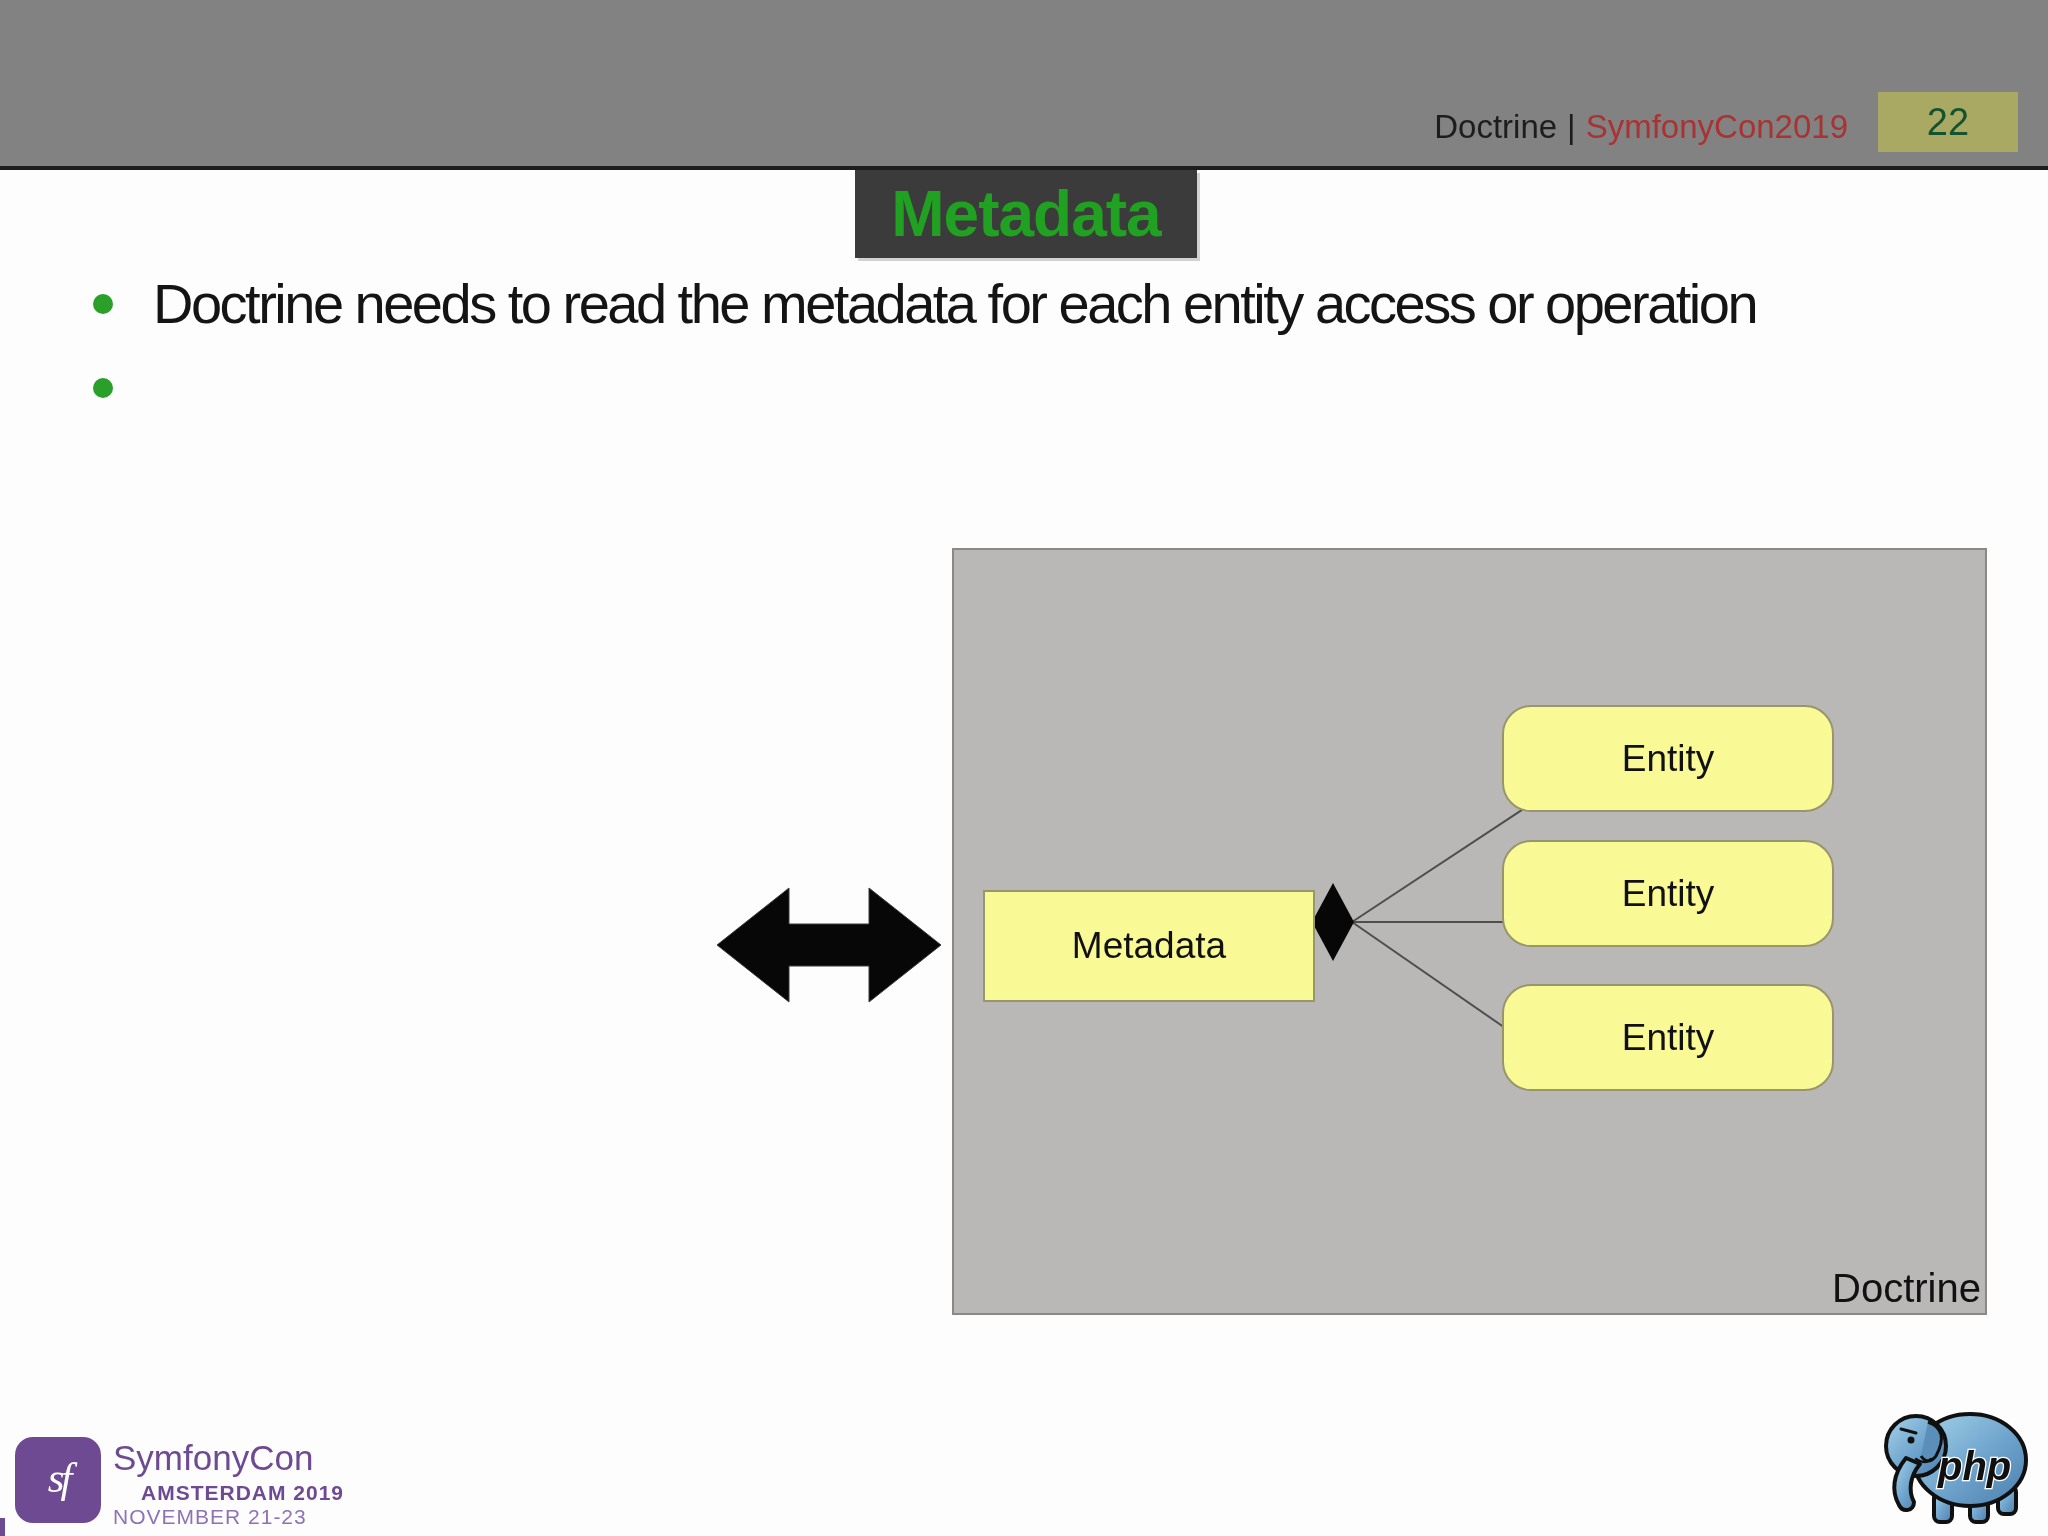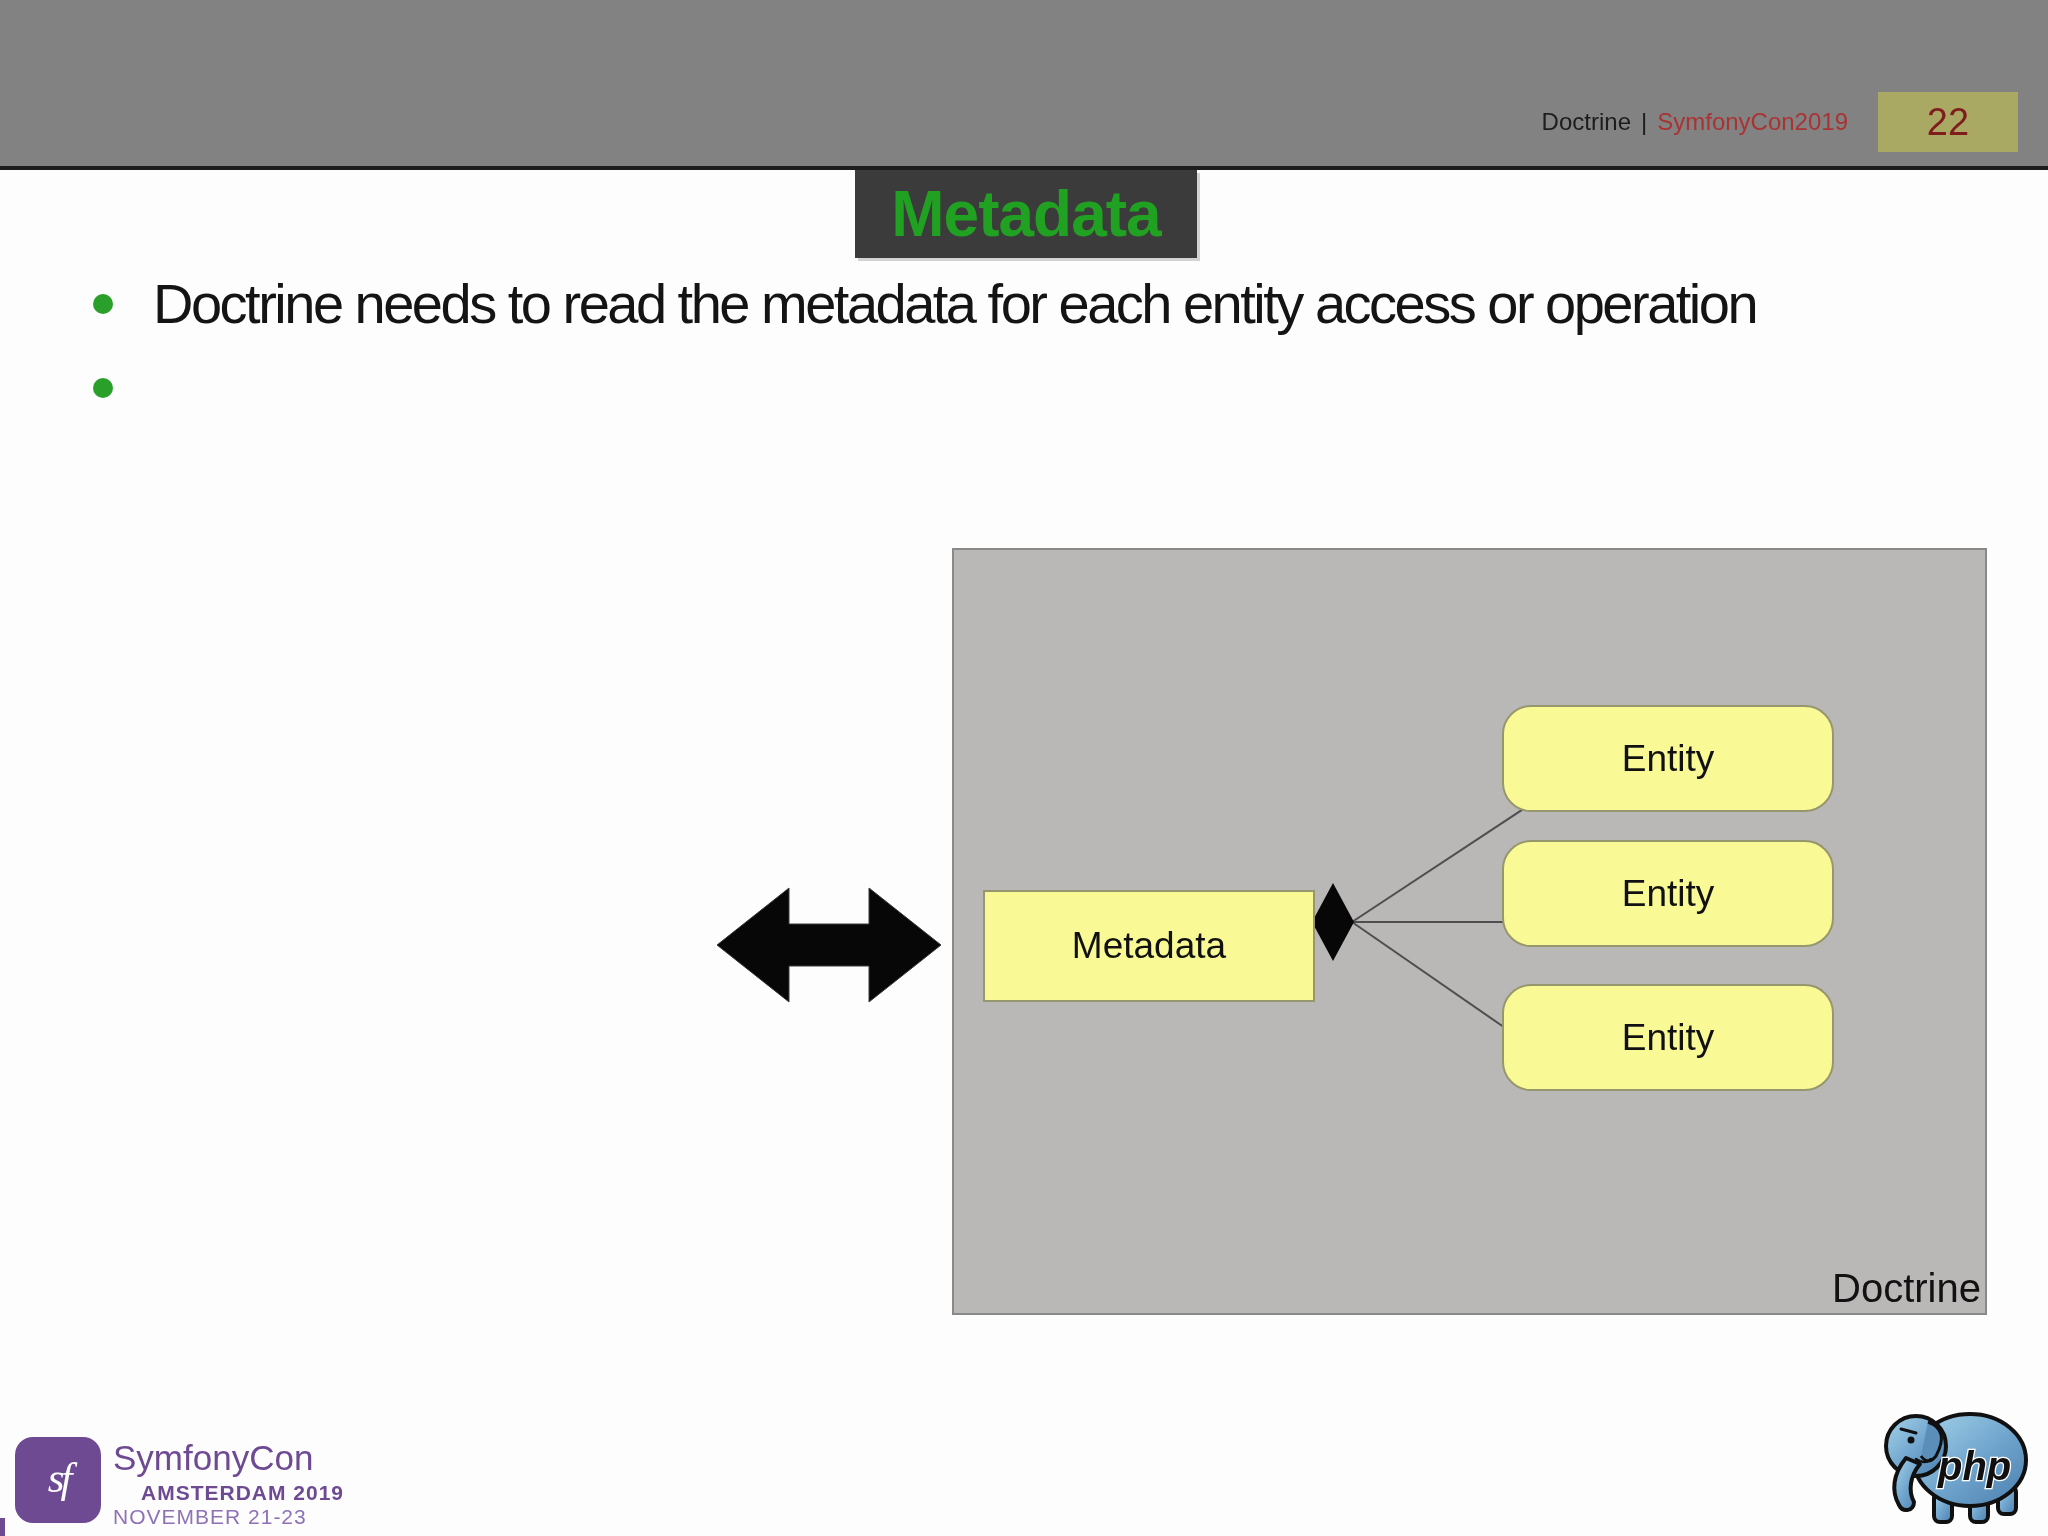--- a/index.html
+++ b/index.html
@@ -1,24 +1,24 @@
 <!DOCTYPE html>
 <html><head>
 <meta charset="utf-8">
 <style>
   html,body{margin:0;padding:0;background:#ffffff;}
   body{width:2048px;height:1536px;overflow:hidden;font-family:"Liberation Sans",sans-serif;}
   .slide{position:relative;width:2048px;height:1536px;background:#fdfdfd;}
 
   
   .header{position:absolute;left:0;top:0;width:2048px;height:170px;background:#828282;border-bottom:4px solid #1d1d1d;box-sizing:border-box;}
-  .header-text{position:absolute;right:200px;top:108px;font-size:24px;color:#1d1d1d;white-space:nowrap;}
+  .header-text{position:absolute;right:200px;top:108px;font-size:33px;color:#1d1d1d;white-space:nowrap;}
   .header-text .sep{margin:0 10px;}
   .header-text .conf{color:#a93333;}
-  .page-badge{position:absolute;right:30px;top:92px;width:140px;height:60px;background:#a9a963;display:flex;align-items:center;justify-content:center;font-size:38px;color:#7f1d1d;}
+  .page-badge{position:absolute;right:30px;top:92px;width:140px;height:60px;background:#a9a963;display:flex;align-items:center;justify-content:center;font-size:38px;color:#14532d;}
 
   
   .title-box{position:absolute;left:855px;top:170px;width:342px;height:88px;background:#3b3b3b;display:flex;align-items:center;justify-content:center;box-shadow:3px 3px 0 rgba(130,130,130,.35);}
   .title-box span{font-size:64px;font-weight:bold;color:#21a121;letter-spacing:-1px;}
 
   
   .bullets{position:absolute;left:85px;top:262px;width:1920px;}
   .bullet-row{display:flex;align-items:center;height:84px;}
   .bullet-dot{flex:0 0 auto;width:20px;height:20px;border-radius:50%;background:#2aa02a;margin:0 40px 0 8px;}
   .bullet-text{font-size:56px;letter-spacing:-2.5px;color:#141414;line-height:84px;white-space:nowrap;}

